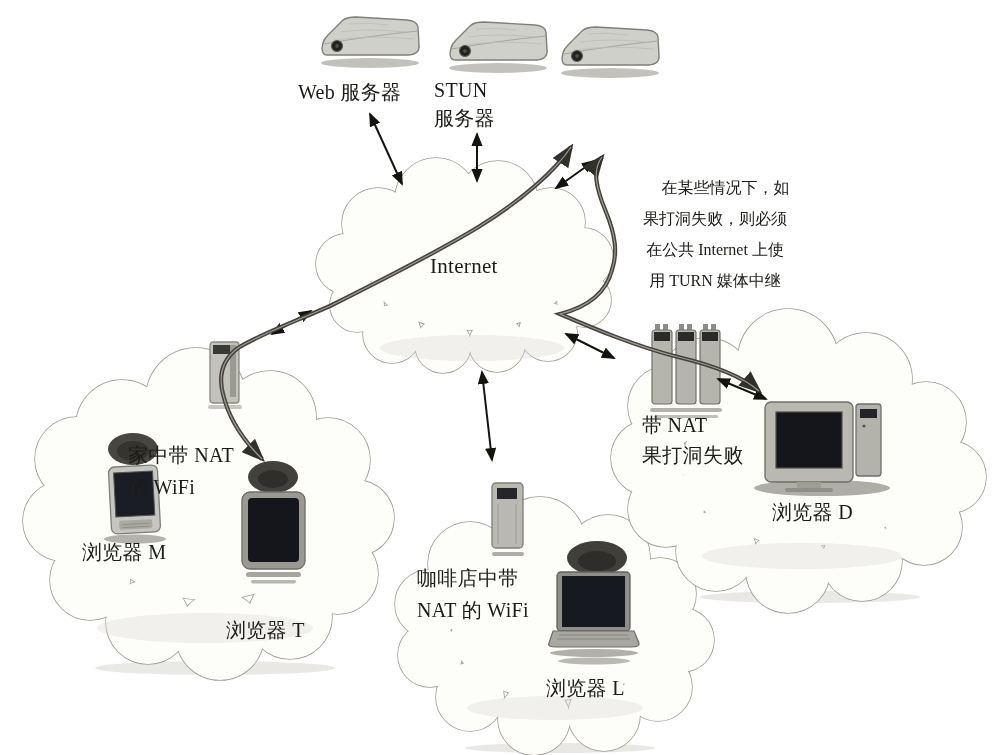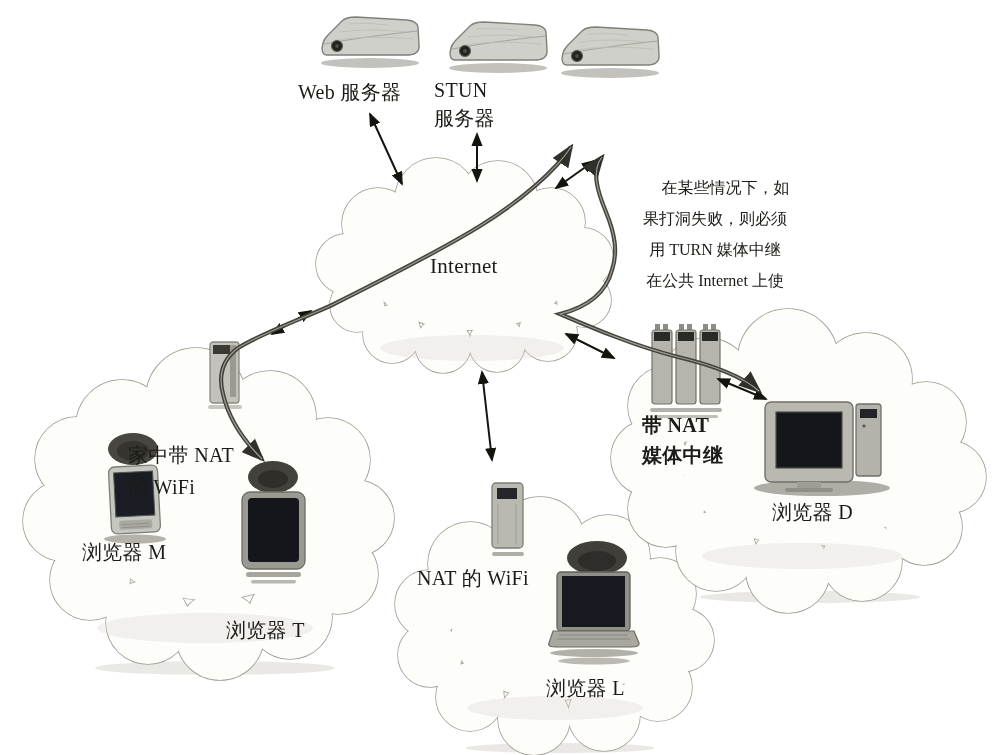--- a/index.html
+++ b/index.html
@@ -234,43 +234,44 @@
   <div>服务器</div>
 </div>
 
 <div class="lbl" style="left:430px;top:252px;width:92px;font-size:21px;">
   <div>Internet</div>
 </div>
 
 <div class="note">
   <div class="ln1">在某些情况下，如</div>
   <div>果打洞失败，则必须</div>
+  <div>在公共 Internet 上使</div>
   <div>用 TURN 媒体中继</div>
-  <div>在公共 Internet 上使</div>
 </div>
 
 <div class="lbl big" style="left:128px;top:400px;width:152px;margin-top:39px;">
   <div>家中带 NAT</div>
   <div>的 WiFi</div>
 </div>
 <div class="lbl" style="left:82px;top:538px;width:102px;">
   <div>浏览器 M</div>
 </div>
 <div class="lbl" style="left:226px;top:568px;width:104px;margin-top:48px;">
   <div>浏览器 T</div>
 </div>
 
 <div class="lbl big" style="left:417px;top:562px;width:168px;">
+  <div>咖啡店中带</div>
   <div>NAT 的 WiFi</div>
 </div>
 <div class="lbl" style="left:546px;top:674px;width:102px;">
   <div>浏览器 L</div>
 </div>
 
-<div class="lbl big" style="left:642px;top:410px;width:104px;line-height:30px;font-weight:bold;">
+<div class="lbl big" style="left:642px;top:410px;width:104px;line-height:30px;">
   <div>带 NAT</div>
-  <div>媒体中继</div>
+  <div>果打洞失败</div>
 </div>
 <div class="lbl" style="left:772px;top:498px;width:104px;">
   <div>浏览器 D</div>
 </div>
 
 </div>
 
 </body></html>

